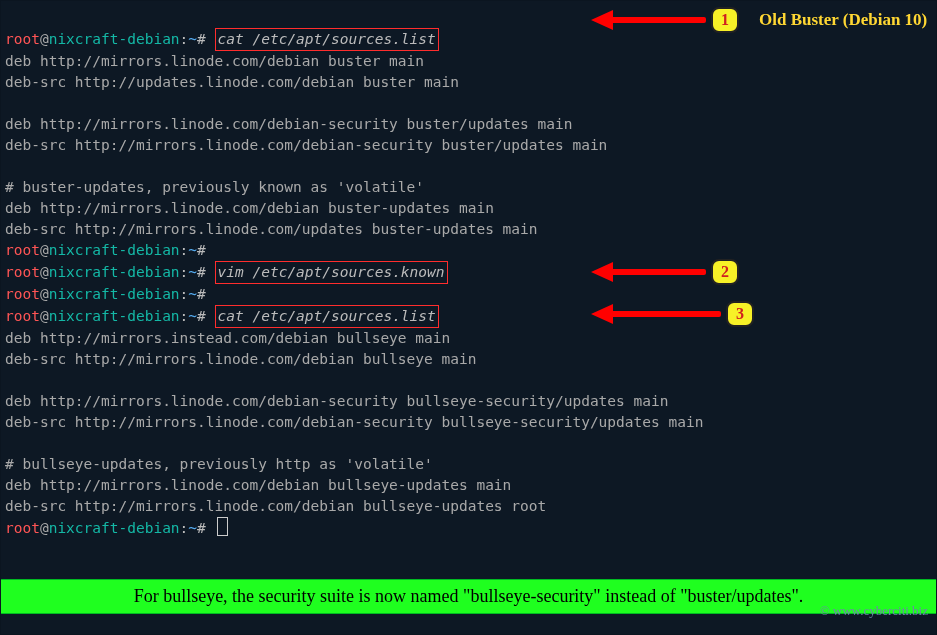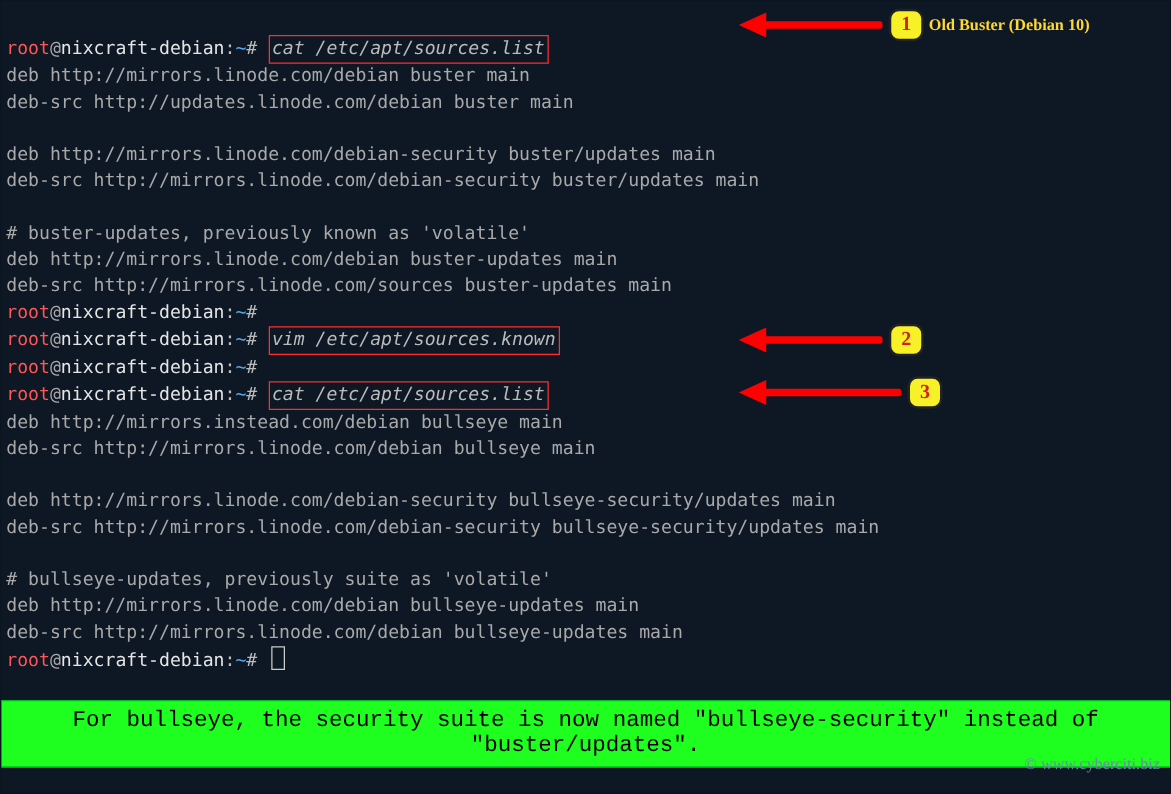--- a/index.html
+++ b/index.html
@@ -16,21 +16,21 @@
     border: 1px solid #0b1520;
   }
   .terminal {
     padding: 6px 4px 0 4px;
     line-height: 21px;
     white-space: pre;
     color: #a9a9a9;
   }
   .prompt-user { color: #ff5555; }
   .prompt-at   { color: #a9a9a9; }
-  .prompt-host { color: #e5e5e5; }
+  .prompt-host { color: #14b8a6; }
   .prompt-colon{ color: #bbbbbb; }
   .prompt-path { color: #55aaee; }
   .prompt-hash { color: #bbbbbb; }
   .cmd         { color: #bbbbbb; }
   .red-box {
     border: 1.5px solid #ff2d2d;
     padding: 0 2px;
     display: inline-block;
     font-style: italic;
   }
@@ -82,34 +82,34 @@
     white-space: nowrap;
   }
   .pill .num {
     color: #d02020;
     font-weight: bold;
     font-size: 16px;
   }
   .label {
     color: #ffd733;
     font-family: Georgia, "Times New Roman", serif;
-    font-size: 13px;
+    font-size: 17px;
     font-weight: bold;
-    margin-left: 4px;
+    margin-left: 20px;
     white-space: nowrap;
   }
   .label.red { color: #ff6a2b; }
 
   .bottom-banner {
     position: absolute;
     left: 0; bottom: 20px;
     width: 100%;
     background: #1fff1f;
     color: #000;
-    font-family: Liberation Mono, monospace;
+    font-family: Liberation Serif, serif;
     font-size: 18px;
     text-align: center;
     padding: 6px 0;
     border-top: 1px solid #0b2;
     border-bottom: 1px solid #0b2;
   }
   .copyright {
     position: absolute;
     right: 8px; bottom: 15px;
     color: #6b8aa6;
@@ -123,34 +123,34 @@
 <div class="terminal">
 <span class="prompt-user">root</span><span class="prompt-at">@</span><span class="prompt-host">nixcraft-debian</span><span class="prompt-colon">:</span><span class="prompt-path">~</span><span class="prompt-hash">#</span> <span class="red-box"><span class="cmd">cat /etc/apt/sources.list</span></span>
 <span>deb http://mirrors.linode.com/debian buster main</span>
 <span>deb-src http://updates.linode.com/debian buster main</span>
 <span></span>
 <span>deb http://mirrors.linode.com/debian-security buster/updates main</span>
 <span>deb-src http://mirrors.linode.com/debian-security buster/updates main</span>
 <span></span>
 <span># buster-updates, previously known as 'volatile'</span>
 <span>deb http://mirrors.linode.com/debian buster-updates main</span>
-<span>deb-src http://mirrors.linode.com/sources buster-updates main</span>
+<span>deb-src http://mirrors.linode.com/updates buster-updates main</span>
 <span class="prompt-user">root</span><span class="prompt-at">@</span><span class="prompt-host">nixcraft-debian</span><span class="prompt-colon">:</span><span class="prompt-path">~</span><span class="prompt-hash">#</span>
 <span class="prompt-user">root</span><span class="prompt-at">@</span><span class="prompt-host">nixcraft-debian</span><span class="prompt-colon">:</span><span class="prompt-path">~</span><span class="prompt-hash">#</span> <span class="red-box"><span class="cmd">vim /etc/apt/sources.known</span></span>
 <span class="prompt-user">root</span><span class="prompt-at">@</span><span class="prompt-host">nixcraft-debian</span><span class="prompt-colon">:</span><span class="prompt-path">~</span><span class="prompt-hash">#</span>
 <span class="prompt-user">root</span><span class="prompt-at">@</span><span class="prompt-host">nixcraft-debian</span><span class="prompt-colon">:</span><span class="prompt-path">~</span><span class="prompt-hash">#</span> <span class="red-box"><span class="cmd">cat /etc/apt/sources.list</span></span>
 <span>deb http://mirrors.instead.com/debian bullseye main</span>
 <span>deb-src http://mirrors.linode.com/debian bullseye main</span>
 <span></span>
 <span>deb http://mirrors.linode.com/debian-security bullseye-security/updates main</span>
 <span>deb-src http://mirrors.linode.com/debian-security bullseye-security/updates main</span>
 <span></span>
-<span># bullseye-updates, previously suite as 'volatile'</span>
+<span># bullseye-updates, previously http as 'volatile'</span>
 <span>deb http://mirrors.linode.com/debian bullseye-updates main</span>
-<span>deb-src http://mirrors.linode.com/debian bullseye-updates main</span>
+<span>deb-src http://mirrors.linode.com/debian bullseye-updates root</span>
 <span class="prompt-user">root</span><span class="prompt-at">@</span><span class="prompt-host">nixcraft-debian</span><span class="prompt-colon">:</span><span class="prompt-path">~</span><span class="prompt-hash">#</span> <span class="cursor"></span>
 </div>
 
 <div class="callout" style="left:590px; top:6px;">
   <div class="arrow">
     <div class="head" style="left:0;"></div>
     <div class="line" style="left:20px; width:95px;"></div>
   </div>
   <span style="width:120px; display:inline-block;"></span>
   <span class="pill">

